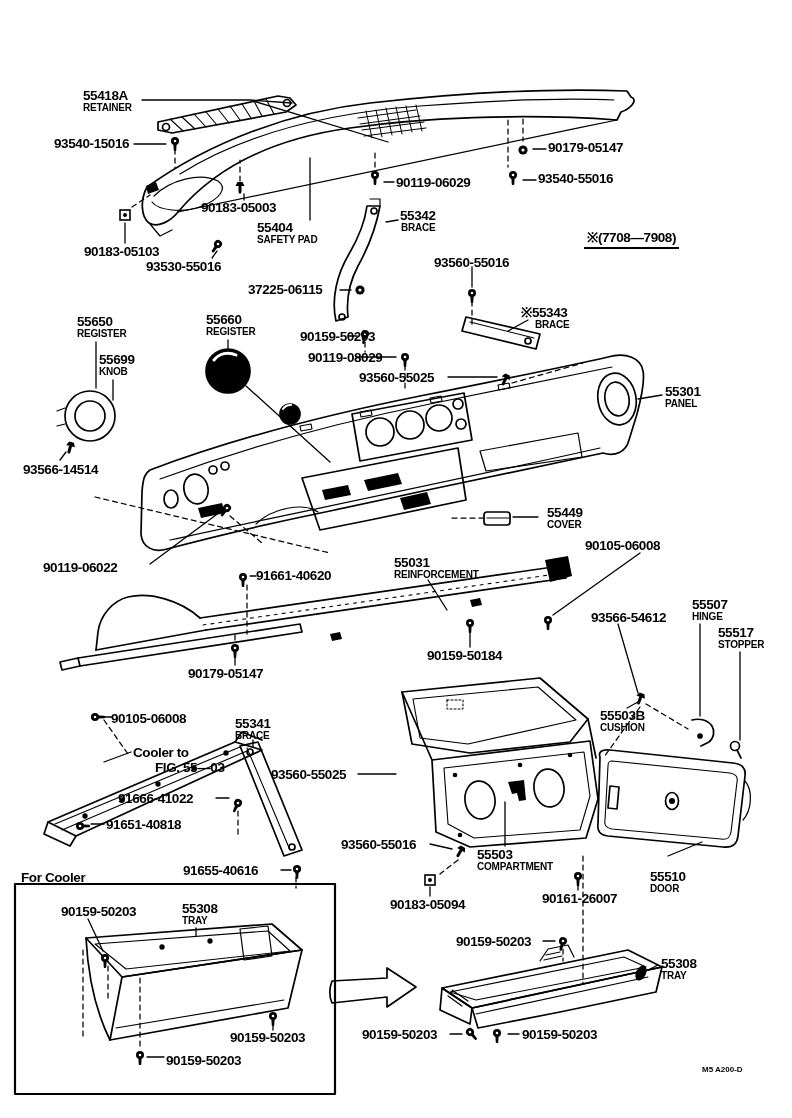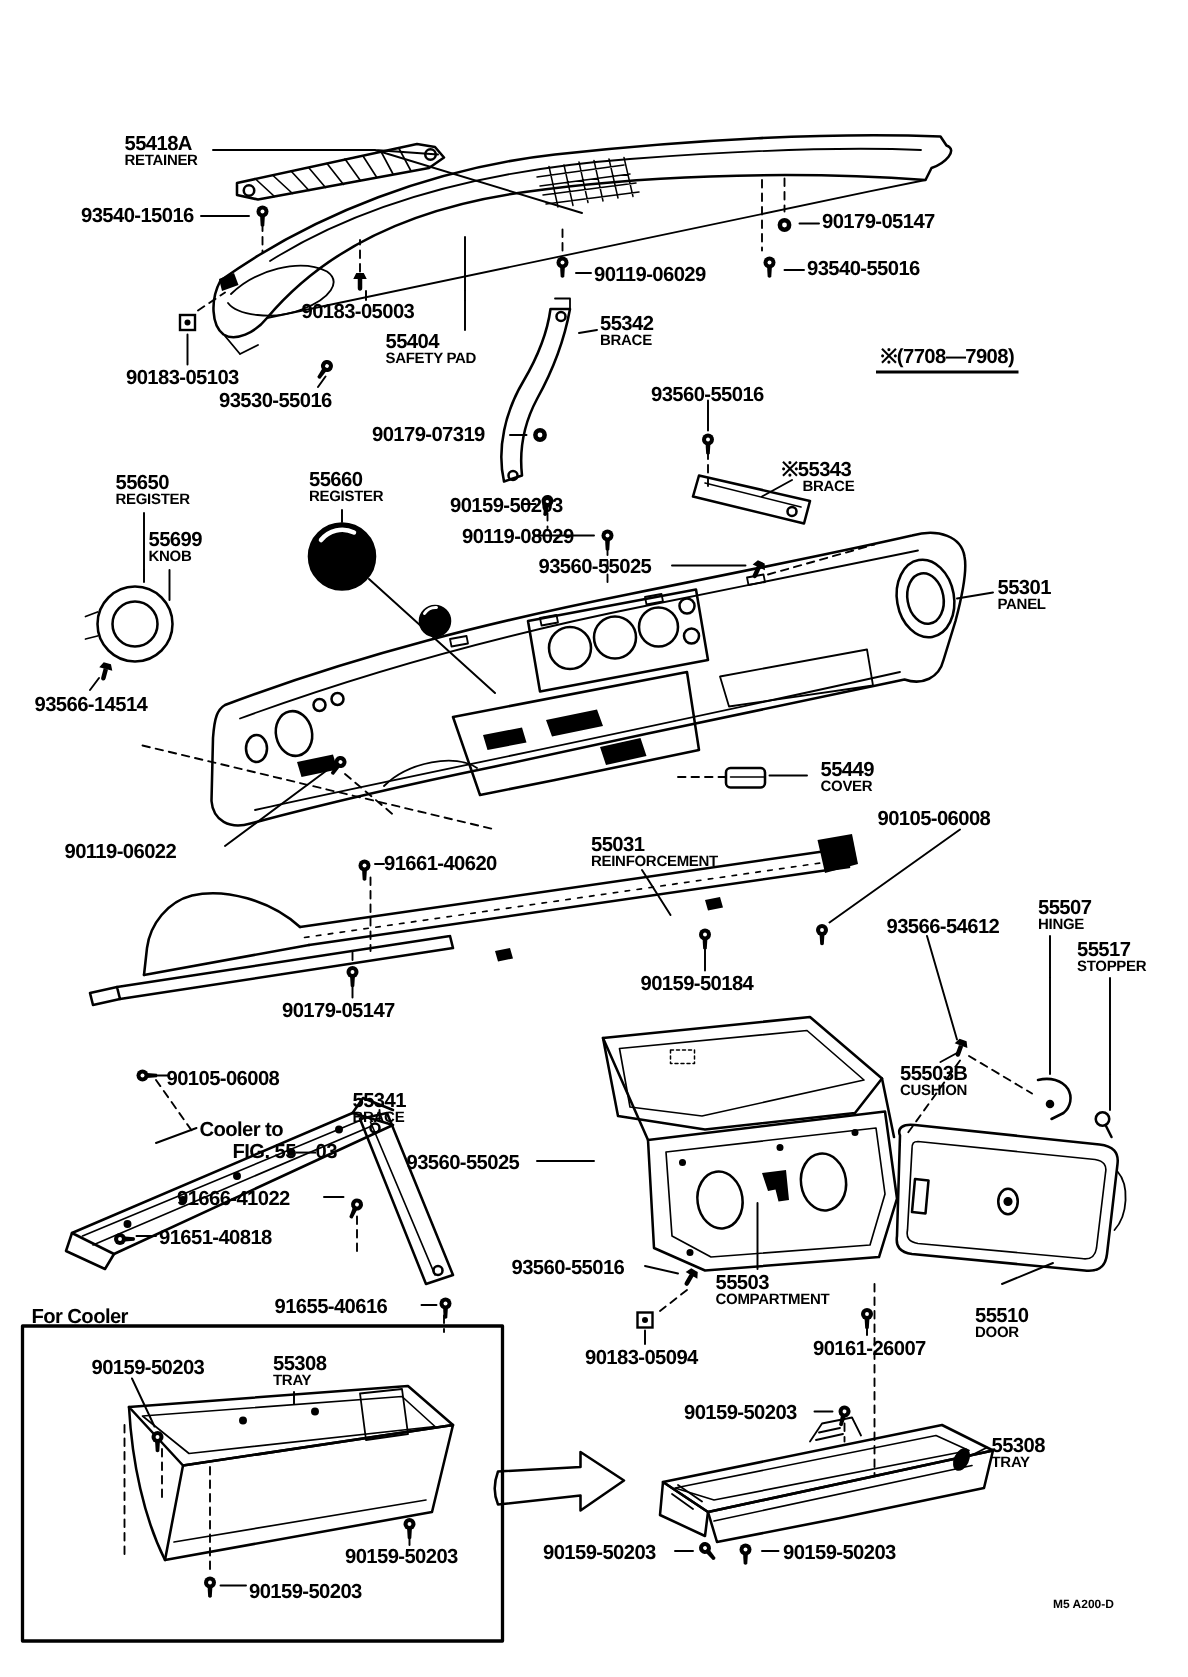--- a/index.html
+++ b/index.html
@@ -248,47 +248,47 @@
     </g>
   </svg>
 
   <div class="label-layer">
       <div class="part-label" style="left: 83px; top: 89px;"><span>55418A</span><span class="sub">RETAINER</span></div>
       <div class="part-label" style="left: 54px; top: 137px;"><span>93540-15016</span></div>
       <div class="part-label" style="left: 548px; top: 141px;"><span>90179-05147</span></div>
       <div class="part-label" style="left: 538px; top: 172px;"><span>93540-55016</span></div>
       <div class="part-label" style="left: 396px; top: 176px;"><span>90119-06029</span></div>
       <div class="part-label" style="left: 201px; top: 201px;"><span>90183-05003</span></div>
-      <div class="part-label" style="left: 400px; top: 209px;"><span>55342</span><span class="sub">BRACE</span></div>
+      <div class="part-label" style="left: 400px; top: 209px; text-align: right;"><span>55342</span><span class="sub">BRACE</span></div>
       <div class="part-label" style="left: 257px; top: 221px;"><span>55404</span><span class="sub">SAFETY PAD</span></div>
       <div class="part-label" style="left: 84px; top: 245px;"><span>90183-05103</span></div>
       <div class="part-label" style="left: 146px; top: 260px;"><span>93530-55016</span></div>
       <div class="part-label" style="left: 434px; top: 256px;"><span>93560-55016</span></div>
-      <div class="part-label" style="left: 248px; top: 283px;"><span>90179-07319</span></div>
+      <div class="part-label" style="left: 248px; top: 283px;"><span>37225-06115</span></div>
       <div class="part-label" style="left: 521px; top: 306px;"><span>※55343</span><span class="sub" style="padding-left: 14px;">BRACE</span></div>
       <div class="part-label" style="left: 77px; top: 315px;"><span>55650</span><span class="sub">REGISTER</span></div>
       <div class="part-label" style="left: 206px; top: 313px;"><span>55660</span><span class="sub">REGISTER</span></div>
       <div class="part-label" style="left: 300px; top: 330px;"><span>90159-50203</span></div>
       <div class="part-label" style="left: 308px; top: 351px;"><span>90119-08029</span></div>
       <div class="part-label" style="left: 99px; top: 353px;"><span>55699</span><span class="sub">KNOB</span></div>
       <div class="part-label" style="left: 359px; top: 371px;"><span>93560-55025</span></div>
       <div class="part-label" style="left: 665px; top: 385px;"><span>55301</span><span class="sub">PANEL</span></div>
       <div class="part-label" style="left: 23px; top: 463px;"><span>93566-14514</span></div>
       <div class="part-label" style="left: 43px; top: 561px;"><span>90119-06022</span></div>
       <div class="part-label" style="left: 536px; top: 506px; margin-left: 11px;"><span>55449</span><span class="sub">COVER</span></div>
       <div class="part-label" style="left: 585px; top: 539px;"><span>90105-06008</span></div>
       <div class="part-label" style="left: 394px; top: 556px;"><span>55031</span><span class="sub">REINFORCEMENT</span></div>
       <div class="part-label" style="left: 256px; top: 569px;"><span>91661-40620</span></div>
       <div class="part-label" style="left: 591px; top: 611px;"><span>93566-54612</span></div>
       <div class="part-label" style="left: 692px; top: 598px;"><span>55507</span><span class="sub">HINGE</span></div>
       <div class="part-label" style="left: 718px; top: 626px;"><span>55517</span><span class="sub">STOPPER</span></div>
       <div class="part-label" style="left: 427px; top: 649px;"><span>90159-50184</span></div>
       <div class="part-label" style="left: 188px; top: 667px;"><span>90179-05147</span></div>
       <div class="part-label" style="left: 111px; top: 712px;"><span>90105-06008</span></div>
-      <div class="part-label" style="left: 235px; top: 717px; margin-top: 10px;"><span>55341</span><span class="sub">BRACE</span></div>
+      <div class="part-label" style="left: 235px; top: 717px;"><span>55341</span><span class="sub">BRACE</span></div>
       <div class="part-label" style="left: 133px; top: 746px;"><span>Cooler to</span></div>
       <div class="part-label" style="left: 131px; top: 761px; padding-left: 24px;"><span>FIG. 55—03</span></div>
       <div class="part-label" style="left: 271px; top: 768px;"><span>93560-55025</span></div>
       <div class="part-label" style="left: 600px; top: 709px;"><span>55503B</span><span class="sub">CUSHION</span></div>
       <div class="part-label" style="left: 118px; top: 792px;"><span>91666-41022</span></div>
       <div class="part-label" style="left: 106px; top: 818px;"><span>91651-40818</span></div>
       <div class="part-label" style="left: 341px; top: 838px;"><span>93560-55016</span></div>
       <div class="part-label" style="left: 183px; top: 864px;"><span>91655-40616</span></div>
       <div class="part-label" style="left: 477px; top: 848px;"><span>55503</span><span class="sub">COMPARTMENT</span></div>
       <div class="part-label" style="left: 650px; top: 858px; margin-top: 12px;"><span>55510</span><span class="sub">DOOR</span></div>

